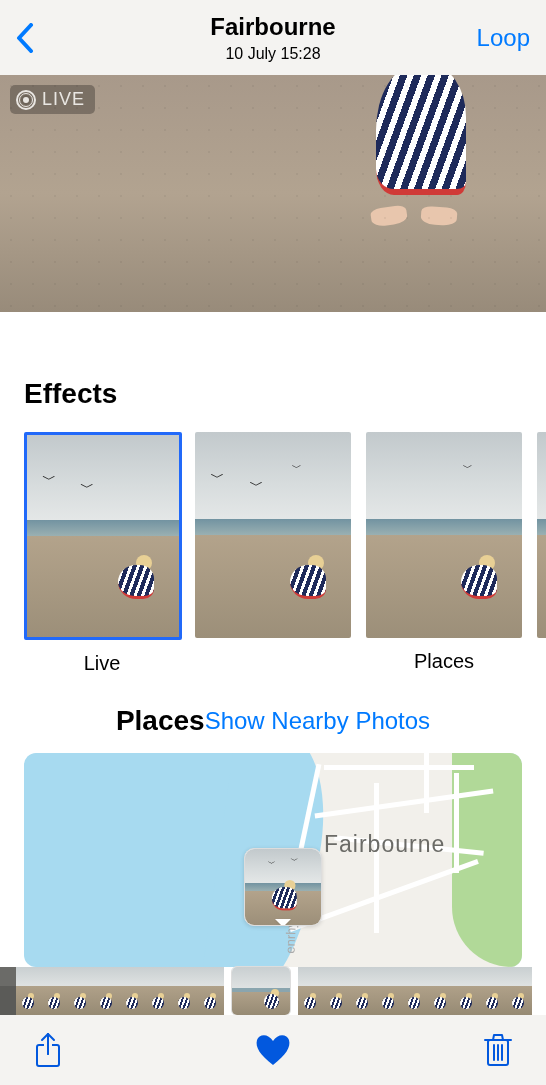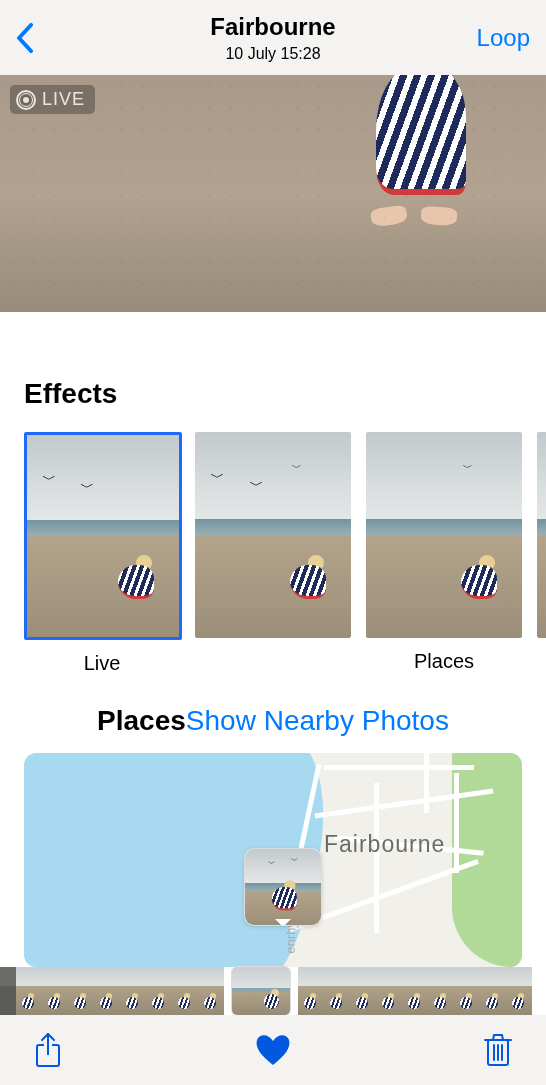--- a/index.html
+++ b/index.html
@@ -165,21 +165,21 @@
     .b1{top:18%;left:10%;}
     .b2{top:22%;left:35%;}
     .b3{top:14%;left:62%;font-size:10px;}
     .effect-label { text-align: center; font-size: 20px; color: #000; margin-top: 12px; }
     
     .places-header{
       display:flex;justify-content:center;align-items:center;
       padding: 22px 24px 10px 24px;
     }
     .places-title{font-size:28px;font-weight:700;}
-    .places-link{color:#007aff;font-size:28px;}
+    .places-link{color:#007aff;font-size:24px;}
     .map{
       margin: 6px 24px 0 24px;
       height: 214px;
       border-radius:12px;
       position:relative;
       overflow:hidden;
       background:#a7daf0;
     }
     .land{
       position:absolute;top:0;right:0;width:55%;height:100%;

